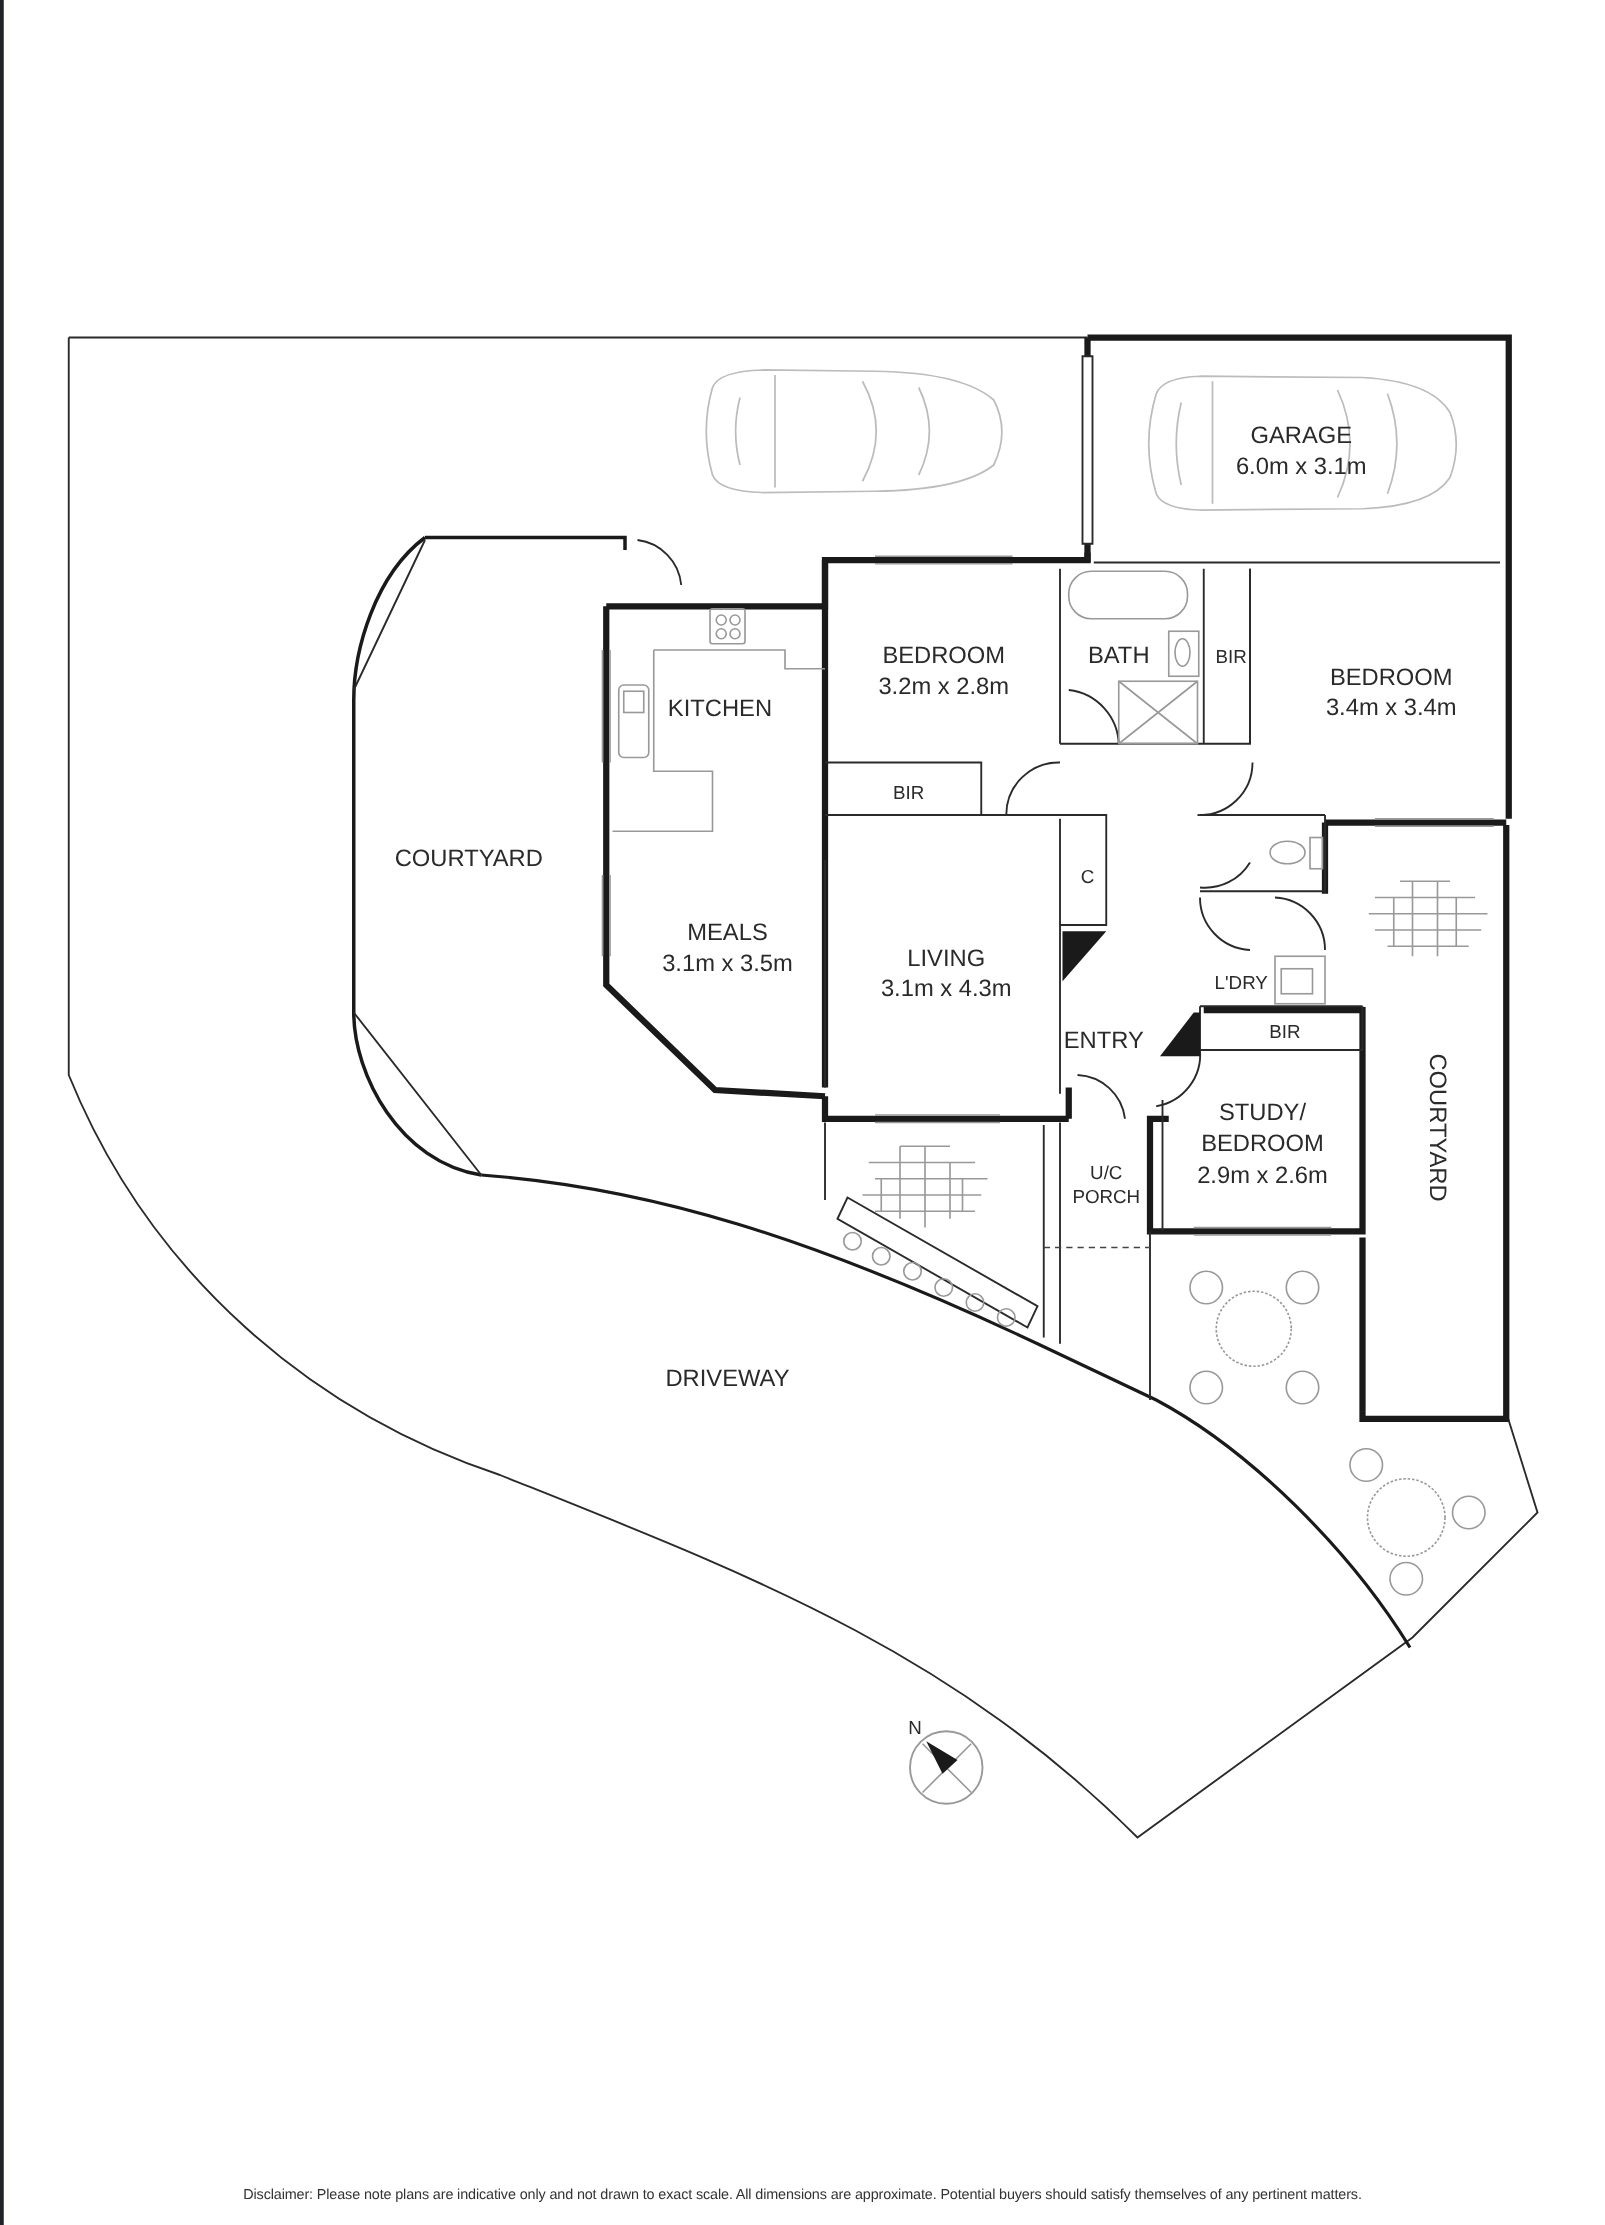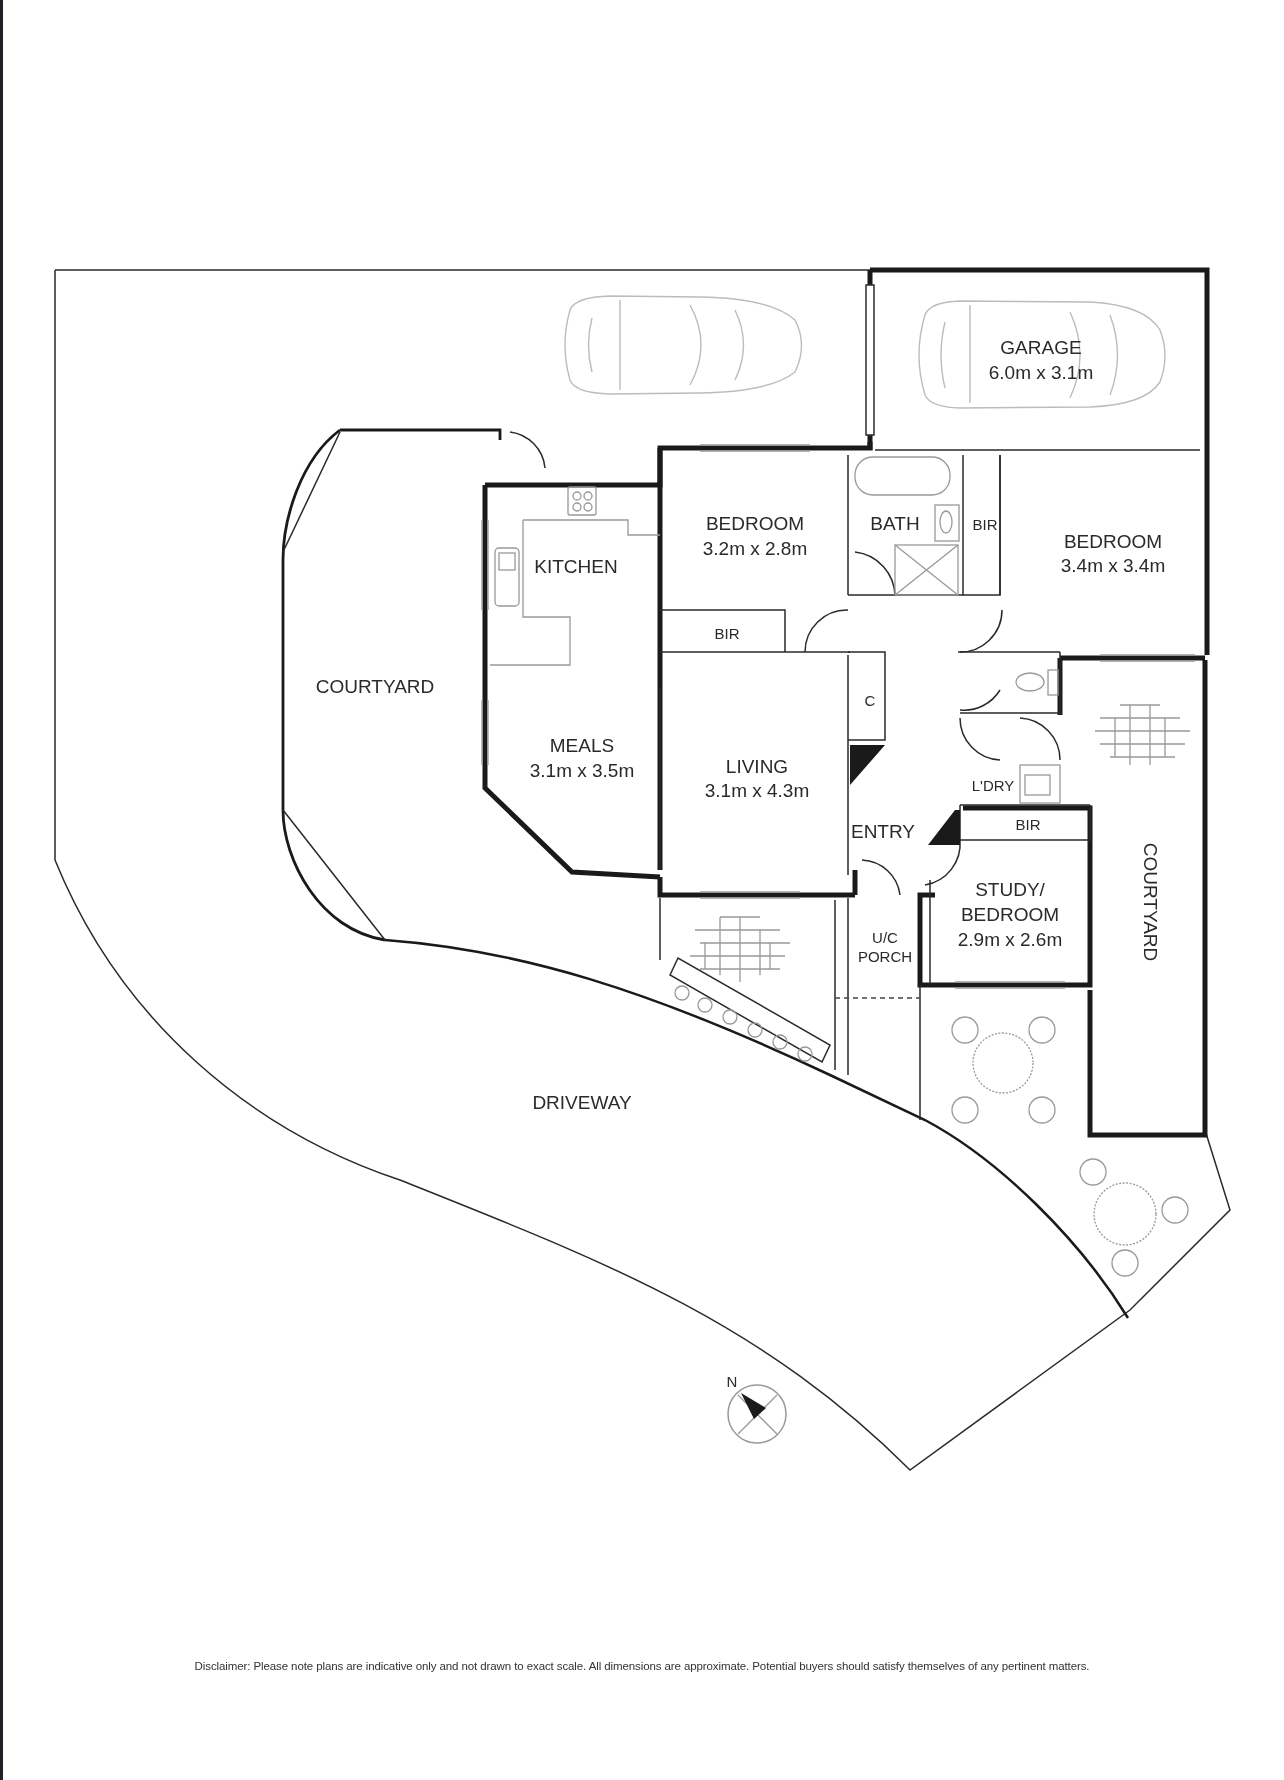--- a/index.html
+++ b/index.html
@@ -2,21 +2,21 @@
 <html><head>
 <meta charset="utf-8">
 <style>
   html, body { margin: 0; padding: 0; background: #ffffff; }
   body { width: 1284px; height: 1780px; position: relative; overflow: hidden;
          font-family: "Liberation Sans", sans-serif; }
   .left-edge { position: absolute; left: 0; top: 0; width: 3px; height: 1780px; background: #1f2328; }
   svg.plan { position: absolute; left: 0; top: 0; }
   .lbl { font-family: "Liberation Sans", sans-serif; fill: #2a2a2a; font-size: 19px; text-anchor: middle; }
   .lbl-sm { font-family: "Liberation Sans", sans-serif; fill: #2a2a2a; font-size: 15px; text-anchor: middle; }
-  .disclaimer { position: absolute; left: 0; width: 1284px; top: 1660px; text-align: center;
+  .disclaimer { position: absolute; left: 0; width: 1284px; top: 1750px; text-align: center;
                 font-size: 11.5px; color: #333; font-family: "Liberation Sans", sans-serif; letter-spacing: -0.1px; }
   .wall { stroke: #1a1a1a; stroke-width: 5; fill: none; }
   .thin { stroke: #2a2a2a; stroke-width: 1.5; fill: none; }
   .grey { stroke: #999; stroke-width: 1.3; fill: none; }
   .car { stroke: #bcbcbc; stroke-width: 1.4; fill: none; }
 </style>
 </head>
 <body>
 
 <div class="left-edge"></div>

